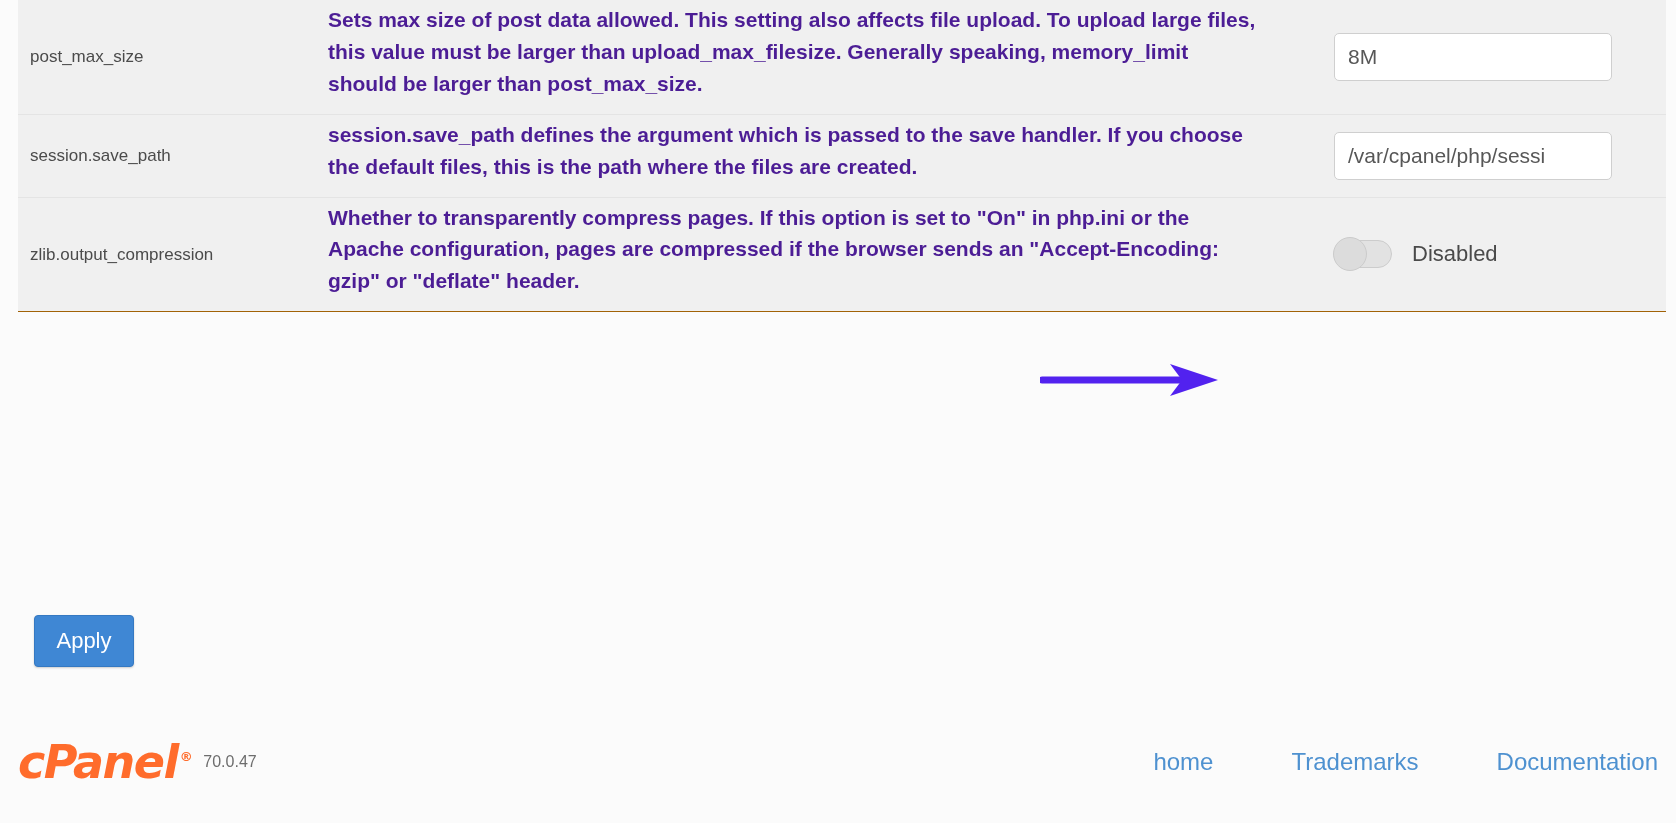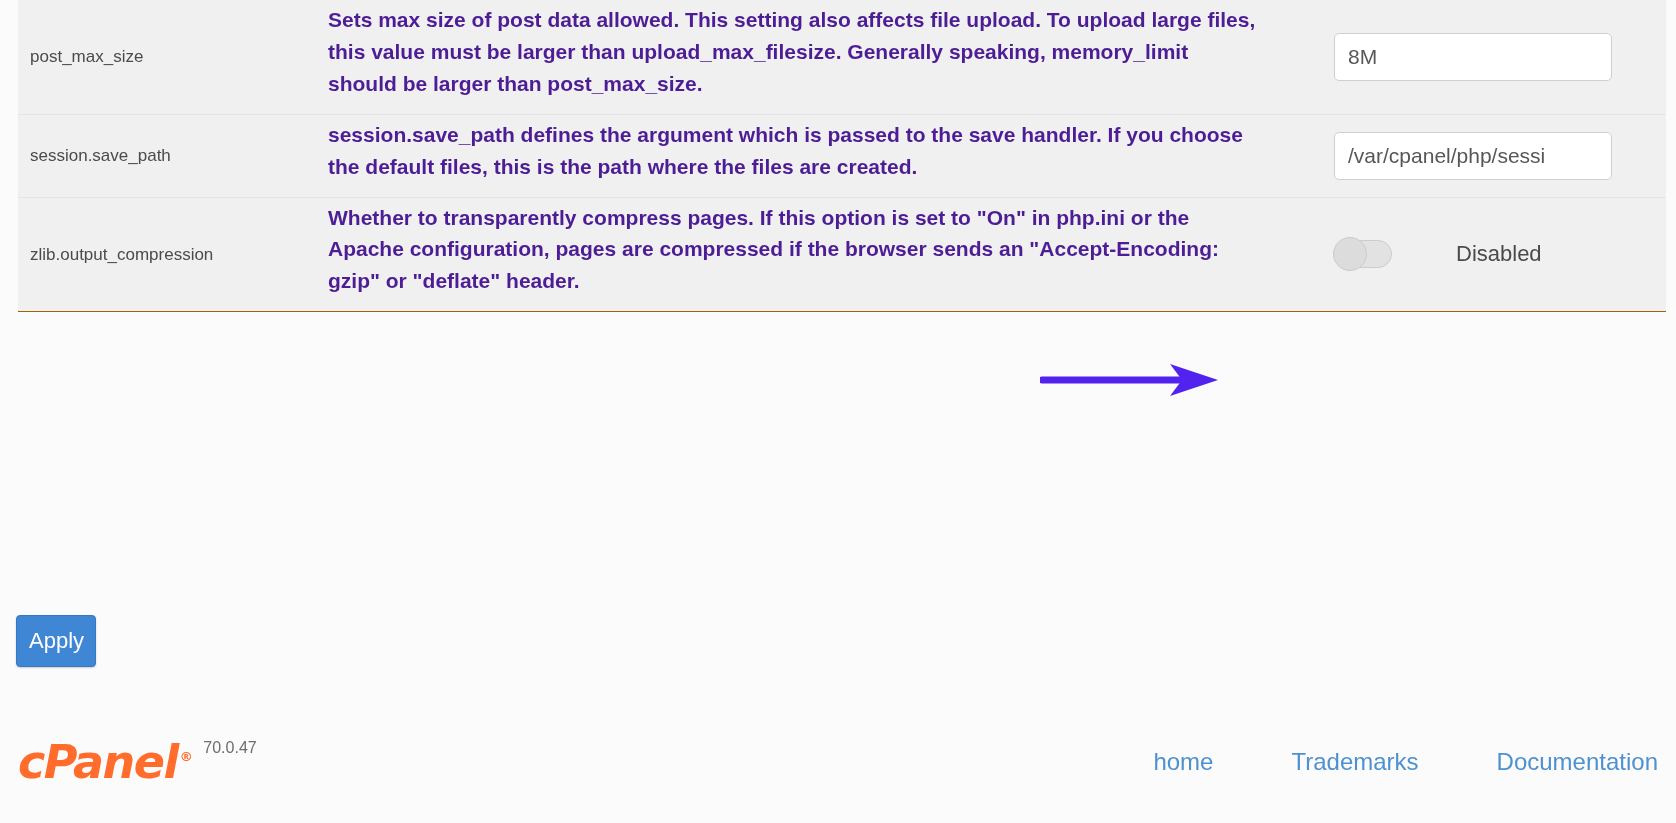--- a/index.html
+++ b/index.html
@@ -69,21 +69,20 @@
     outline: none;
     display: block;
     margin-left: 48px;
   }
 
   
   .toggle-wrap {
     display: flex;
     align-items: center;
     margin-left: 48px;
-    gap: 44px;
   }
   .toggle {
     position: relative;
     width: 58px;
     height: 28px;
     border-radius: 14px;
     background: #e2e2e2;
     border: 1px solid #cccccc;
     flex: 0 0 auto;
     box-sizing: border-box;
@@ -112,23 +111,23 @@
     left: 1040px;
     top: 362px;
     width: 190px;
     height: 36px;
     pointer-events: none;
   }
 
   
   .apply-button {
     position: absolute;
-    left: 16px;
+    left: 34px;
     top: 615px;
-    width: 80px;
+    width: 100px;
     height: 52px;
     background: #3f87d4;
     border: 1px solid #3579c2;
     border-radius: 4px;
     color: #ffffff;
     font-size: 22px;
     font-family: "Liberation Sans", sans-serif;
     cursor: pointer;
     box-shadow: 0 1px 2px rgba(0,0,0,0.18);
     padding: 12px;
@@ -139,21 +138,21 @@
     position: absolute;
     left: 0;
     top: 700px;
     width: 1676px;
     height: 123px;
     display: flex;
     align-items: center;
   }
   .footer-left {
     display: flex;
-    align-items: flex-start;
+    align-items: center;
     margin-left: 18px;
   }
   .cpanel-logo {
     font-family: "DejaVu Sans", sans-serif;
     font-size: 46px;
     font-weight: bold;
     font-style: italic;
     color: #ff6c2c;
     letter-spacing: -1.5px;
     line-height: 1;

